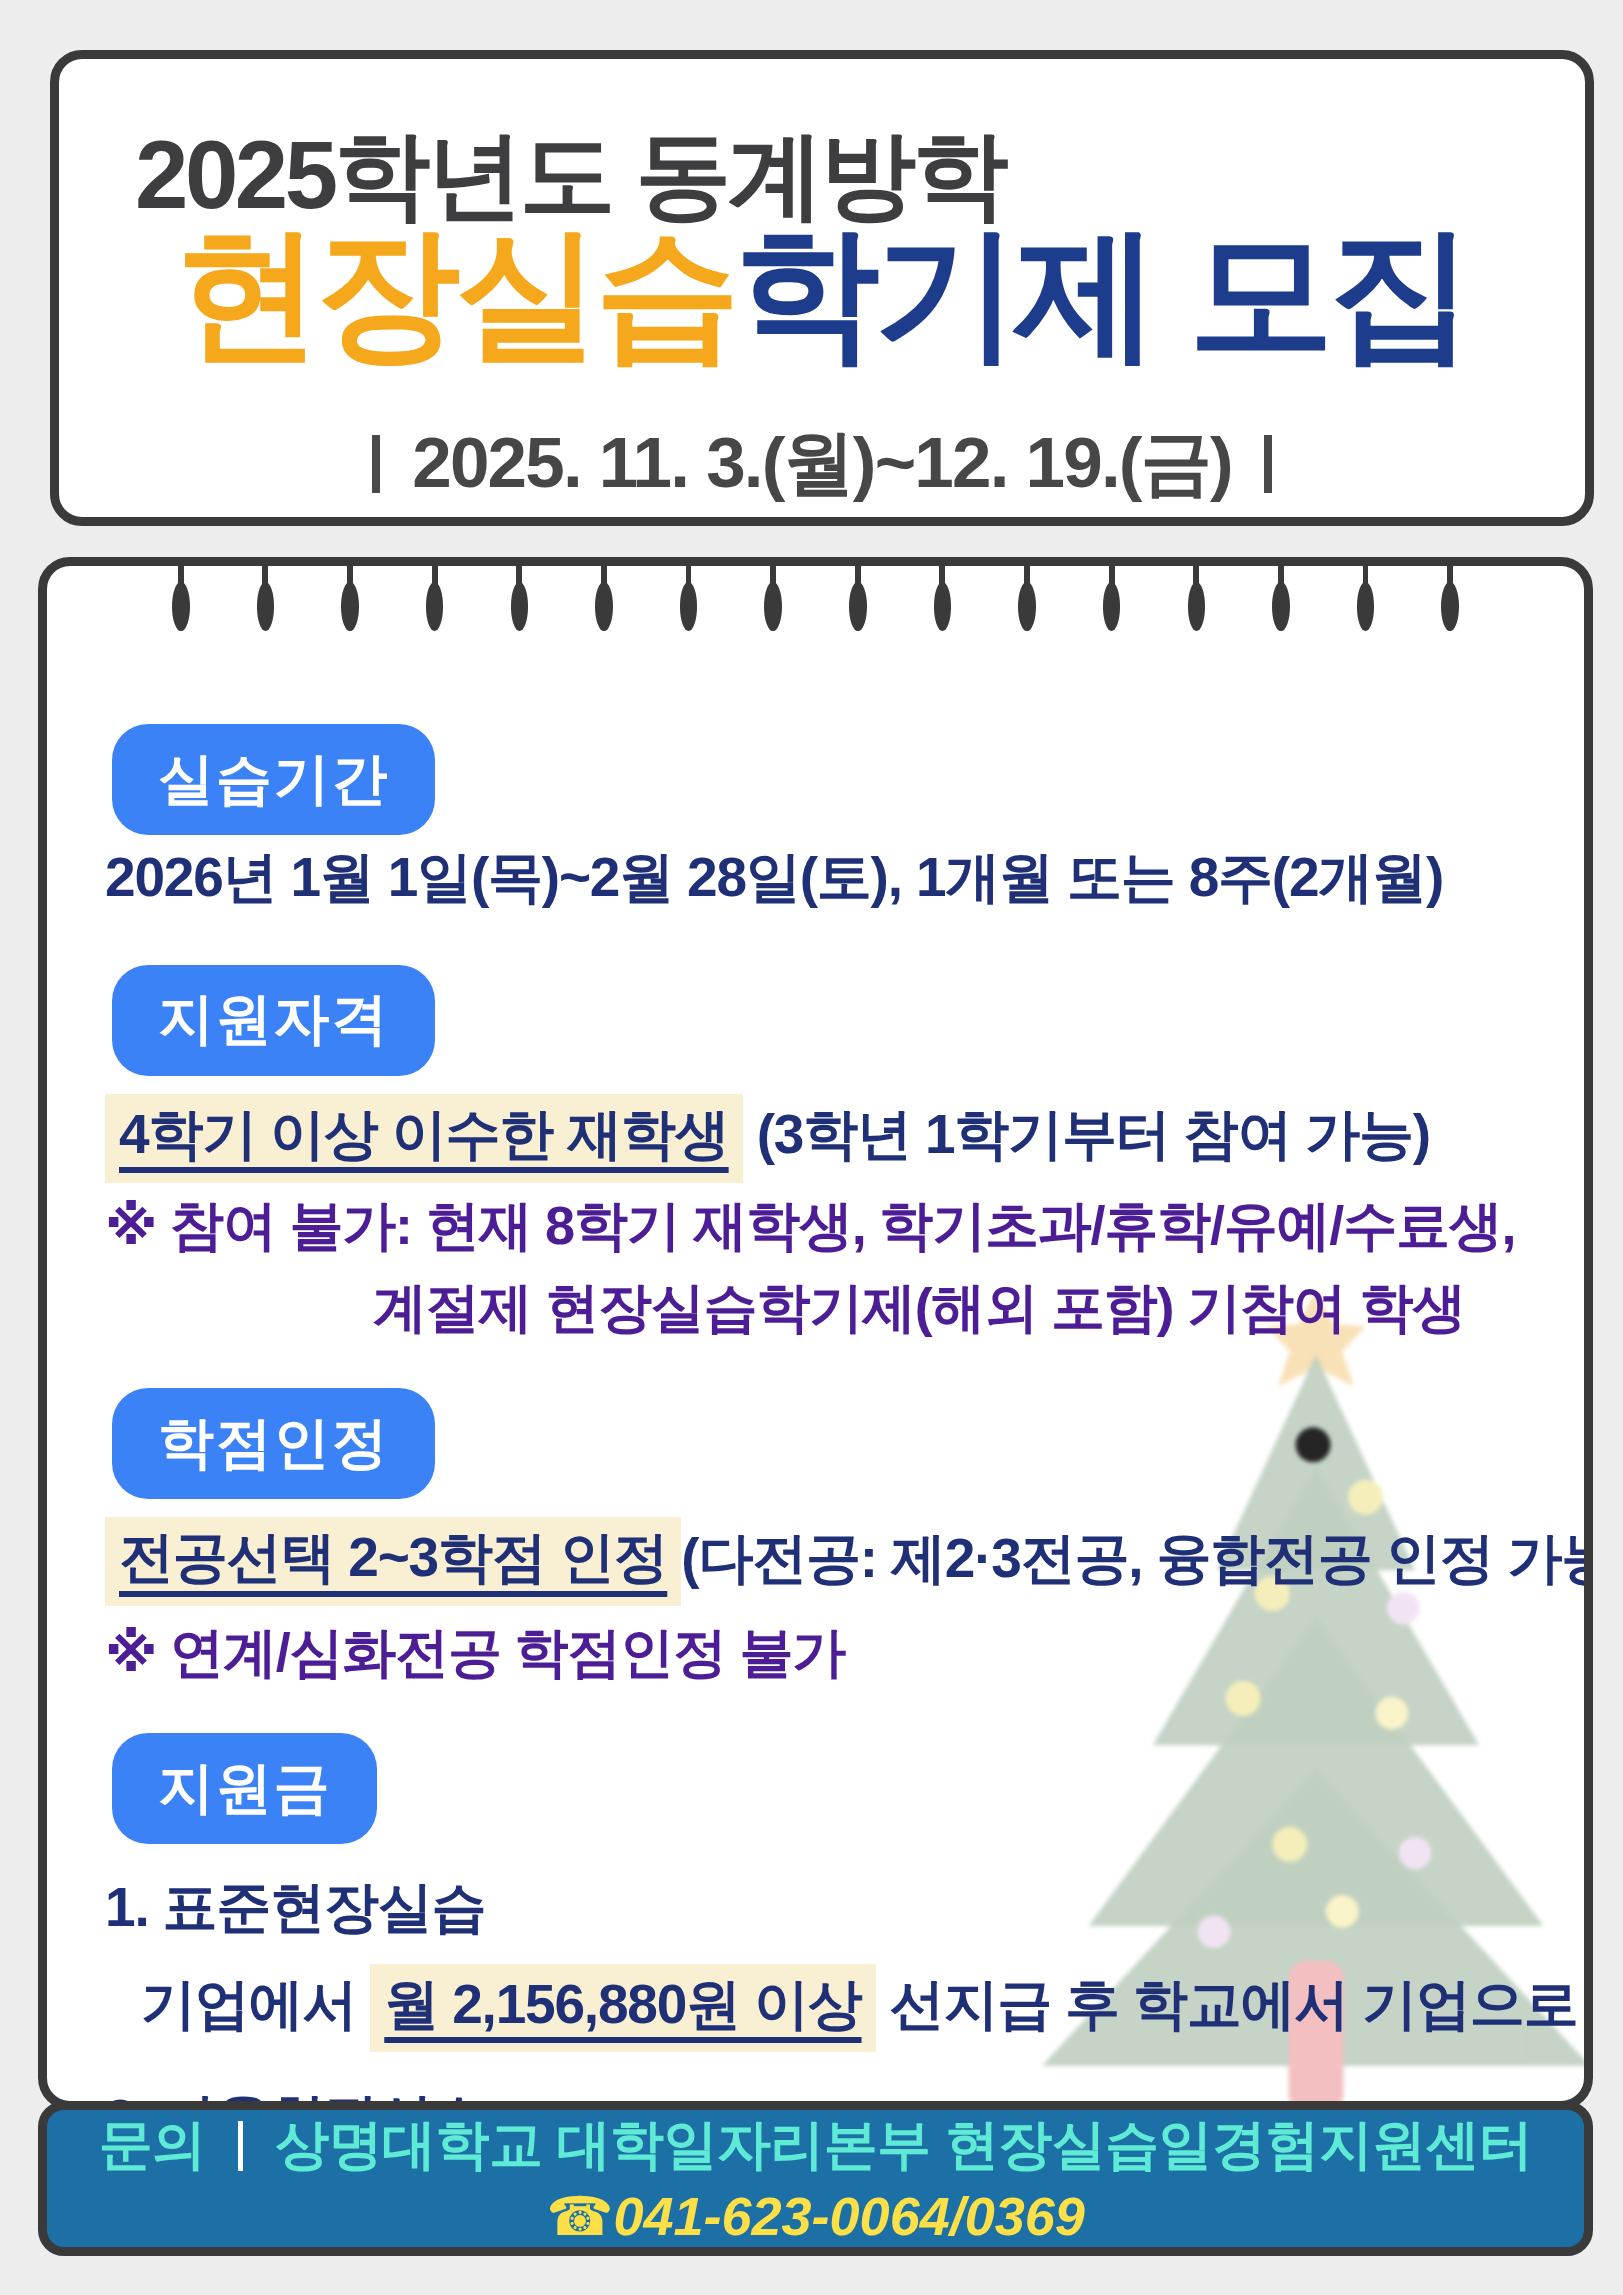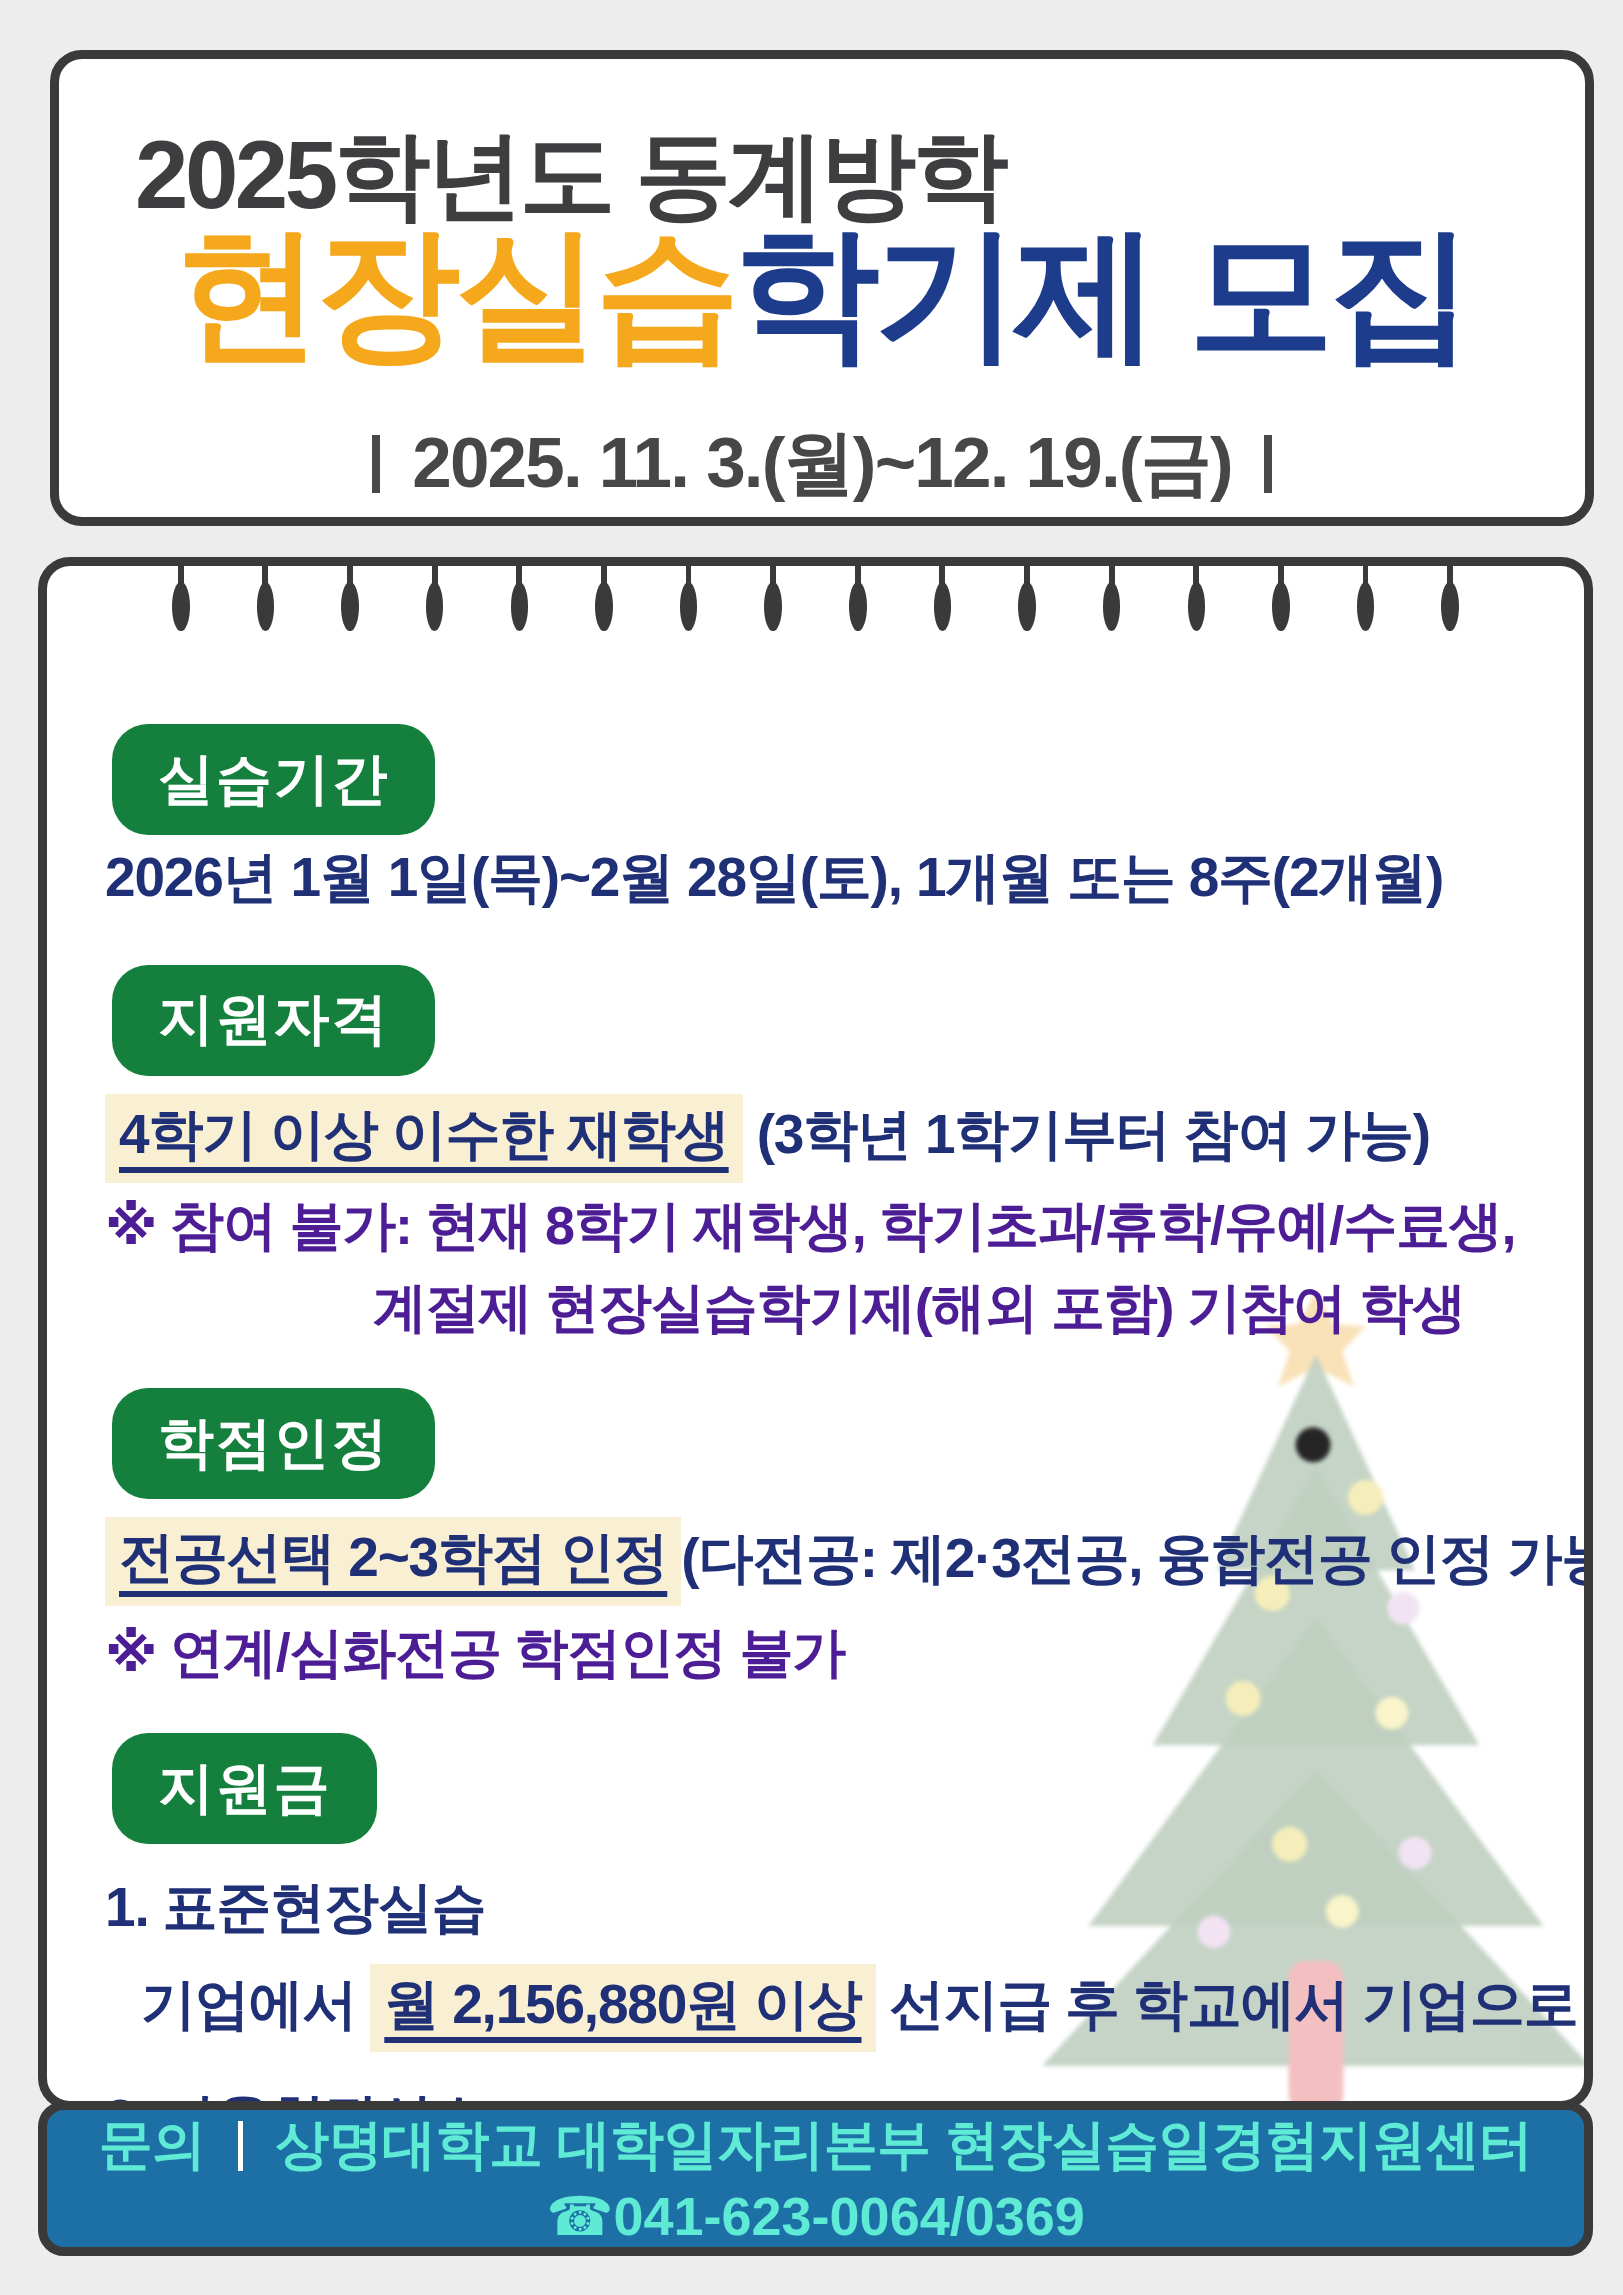--- a/index.html
+++ b/index.html
@@ -61,21 +61,21 @@
 
   .tree {
     position:absolute; left:992px; top:724px;
     width:554px; height:817px;
     z-index:1; opacity:.85; filter:blur(2.3px);
   }
 
   .content { position:relative; z-index:2; padding:35px 35px 0 58px; }
   .badge {
     display:inline-block; margin-left:7px;
-    background:#15803d; color:#ffffff;
+    background:#3b82f6; color:#ffffff;
     font-size:56px; font-weight:800;
     padding:17.5px 46px; border-radius:36px; letter-spacing:1.8px;
     white-space:nowrap;
   }
   .line {
     font-size:55px; font-weight:700; color:#203077;
     letter-spacing:-1.2px; white-space:nowrap; line-height:1.25;
   }
   .warn {
     font-size:54px; font-weight:700; color:#4c1d95;
@@ -113,21 +113,21 @@
     border-radius:26px;
     display:flex; flex-direction:column; justify-content:center; align-items:center;
     gap:2.3px; z-index:5;
   }
   .footer-row {
     display:flex; align-items:center; gap:32px;
     color:#5eead4; font-size:54px; font-weight:700;
     letter-spacing:-0.6px; white-space:nowrap;
   }
   .footer-bar { width:5.8px; height:50px; background:#ffffff; }
-  .footer-phone { color:#5eead4; font-size:54px; font-weight:700; white-space:nowrap; }
+  .footer-phone { color:#fde047; font-size:54px; font-weight:700; white-space:nowrap;font-style:italic; }
 </style>
 </head>
 <body>
 
 <div class="title-card">
   <div class="subtitle">2025학년도 동계방학</div>
   <div class="main-title">
     <span class="t-yellow">현장실습</span><span class="t-blue">학기제 모집</span>
   </div>
   <div class="period-row">

